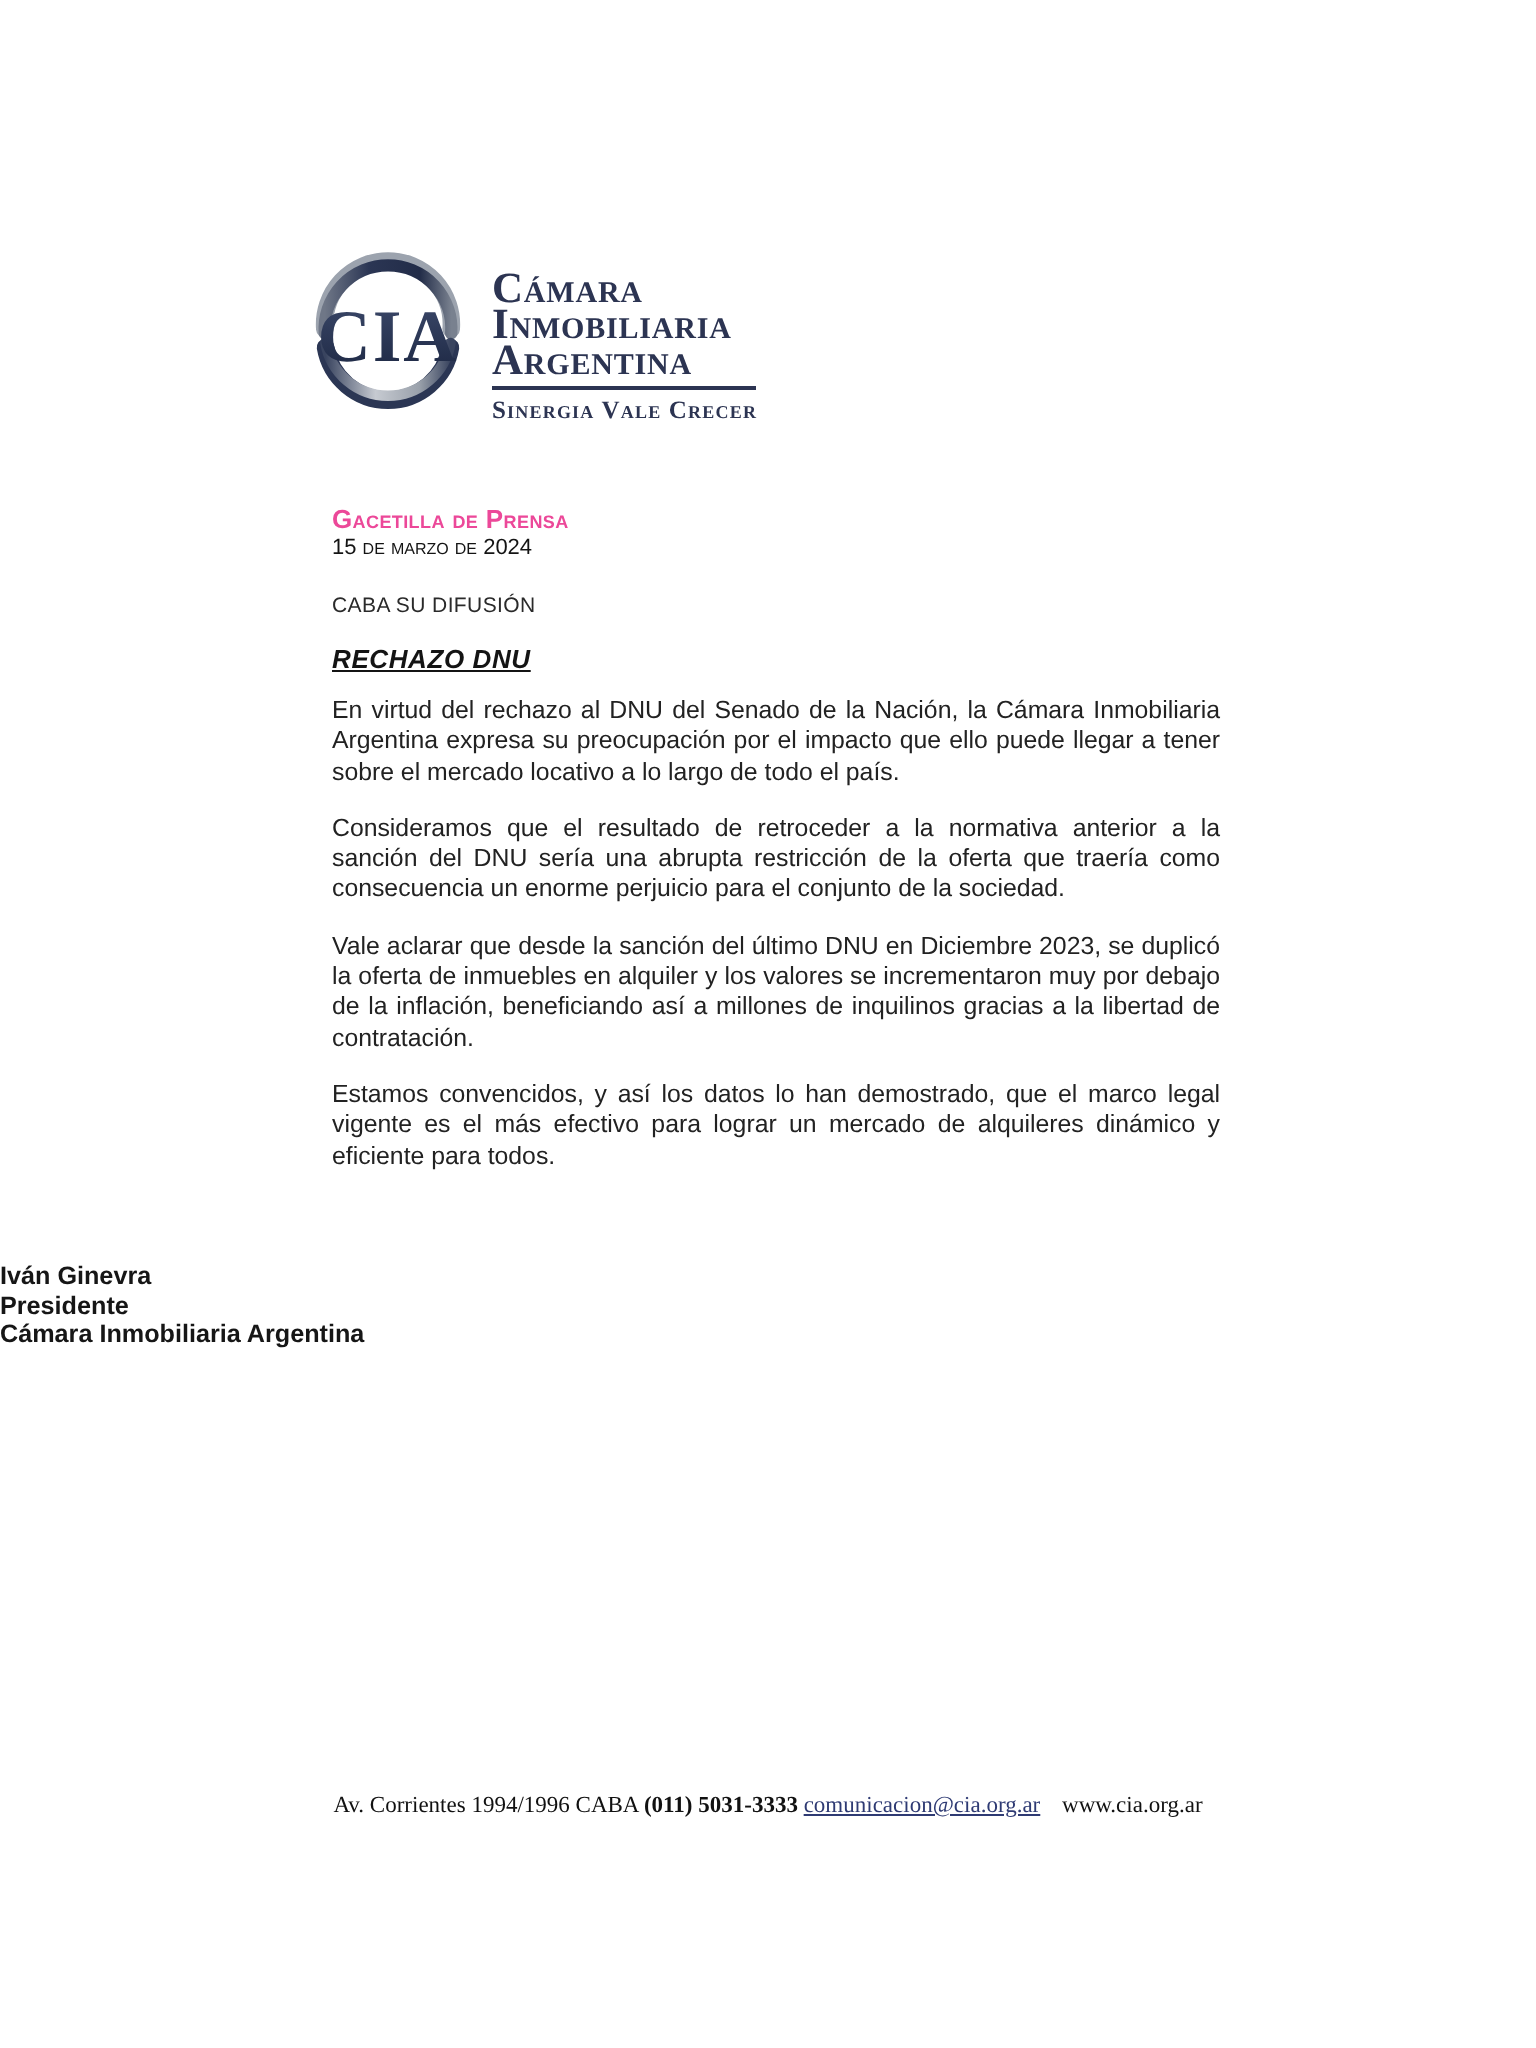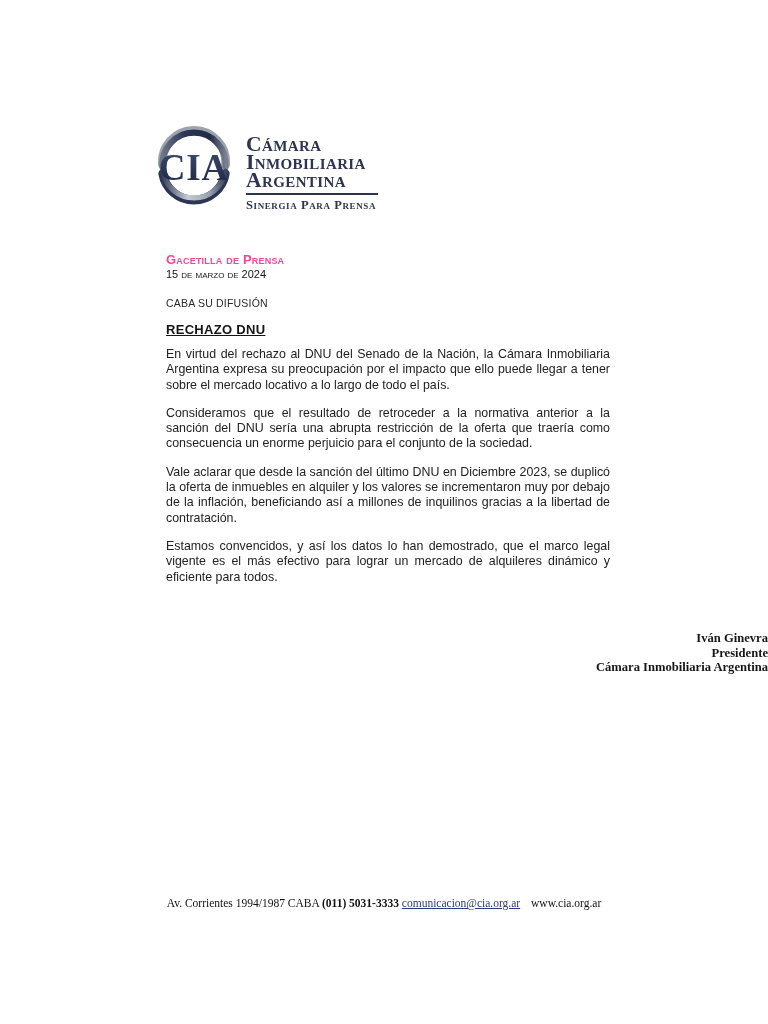--- a/index.html
+++ b/index.html
@@ -40,37 +40,37 @@
   .doc-type { font-weight: bold; font-size: 13px; font-variant: small-caps; letter-spacing: 0.2px; color: #ec4899; }
   .doc-date { font-size: 11px; font-variant: small-caps; margin-top: 1px; color: #141414; }
   .distribution { font-size: 10.5px; margin-top: 17px; letter-spacing: 0.2px; color: #2a2a2a; }
   .doc-title {
     display: inline-block;
     font-weight: bold; font-size: 13px;
     margin-top: 13px;
     text-decoration: underline;
     letter-spacing: 0.3px;
     color: #141414;
+    font-style: italic;
   }
   .paragraphs { margin-top: 9px; }
   .paragraphs p {
     margin: 0 0 13px;
     font-size: 12.4px;
     line-height: 15.3px;
     text-align: justify;
     color: #222222;
   }
 
   
   .signature {
     position: absolute; top: 631px; left: 0; width: 768px;
-    text-align: right;
+    text-align: left;
     font-weight: bold; font-size: 12.6px; line-height: 14.6px;
     color: #161616;
-    font-family: Liberation Serif, serif;
   }
 
   
   .footer {
     position: absolute; top: 897px; left: 0; width: 768px;
     text-align: center;
     font-family: "Liberation Serif", serif;
     font-size: 11.5px;
     color: #111111;
     white-space: nowrap;
@@ -110,21 +110,21 @@
 
       <path d="M 14.5 57.3 A 36 36 0 0 0 85.5 57.3" fill="none" stroke="#2b3654" stroke-width="10" stroke-linecap="round"></path>
       <path d="M 14.5 54.8 A 36 36 0 0 0 85.5 54.8" fill="none" stroke="url(#botSilver)" stroke-width="6" stroke-linecap="round"></path>
       <text x="50" y="65" text-anchor="middle" font-family="Liberation Serif, serif" font-size="42" font-weight="bold" fill="url(#ciaFill)" letter-spacing="1">CIA</text>
     </svg>
     <div class="logo-textblock">
       <div class="logo-name">Cámara</div>
       <div class="logo-name">Inmobiliaria</div>
       <div class="logo-name">Argentina</div>
       <hr class="logo-divider">
-      <div class="logo-tagline">Sinergia Para Prensa</div>
+      <div class="logo-tagline">Sinergia Vale Crecer</div>
     </div>
   </div>
 
   <div class="content">
     <div class="doc-type">Gacetilla de Prensa</div>
     <div class="doc-date">15 de marzo de 2024</div>
     <div class="distribution">CABA SU DIFUSIÓN</div>
     <div>
       <span class="doc-title">RECHAZO DNU</span>
     </div>
@@ -136,19 +136,19 @@
     </div>
   </div>
 
   <div class="signature">
     <div>Iván Ginevra</div>
     <div>Presidente</div>
     <div>Cámara Inmobiliaria Argentina</div>
   </div>
 
   <div class="footer">
-    <span class="address">Av. Corrientes 1994/1987 CABA</span>
+    <span class="address">Av. Corrientes 1994/1996 CABA</span>
     <span class="phone">(011) 5031-3333</span>
     <span class="email">comunicacion@cia.org.ar</span>
     <span class="website">www.cia.org.ar</span>
   </div>
 
 </div>
 
 </body></html>

